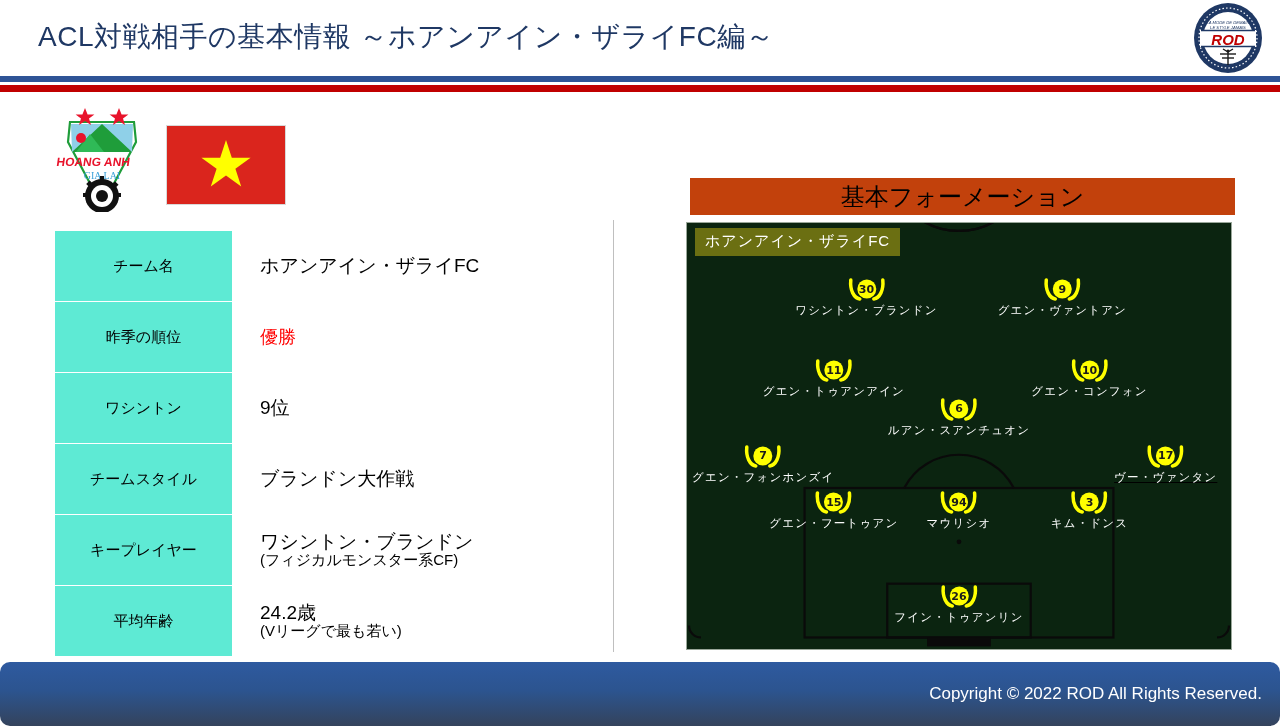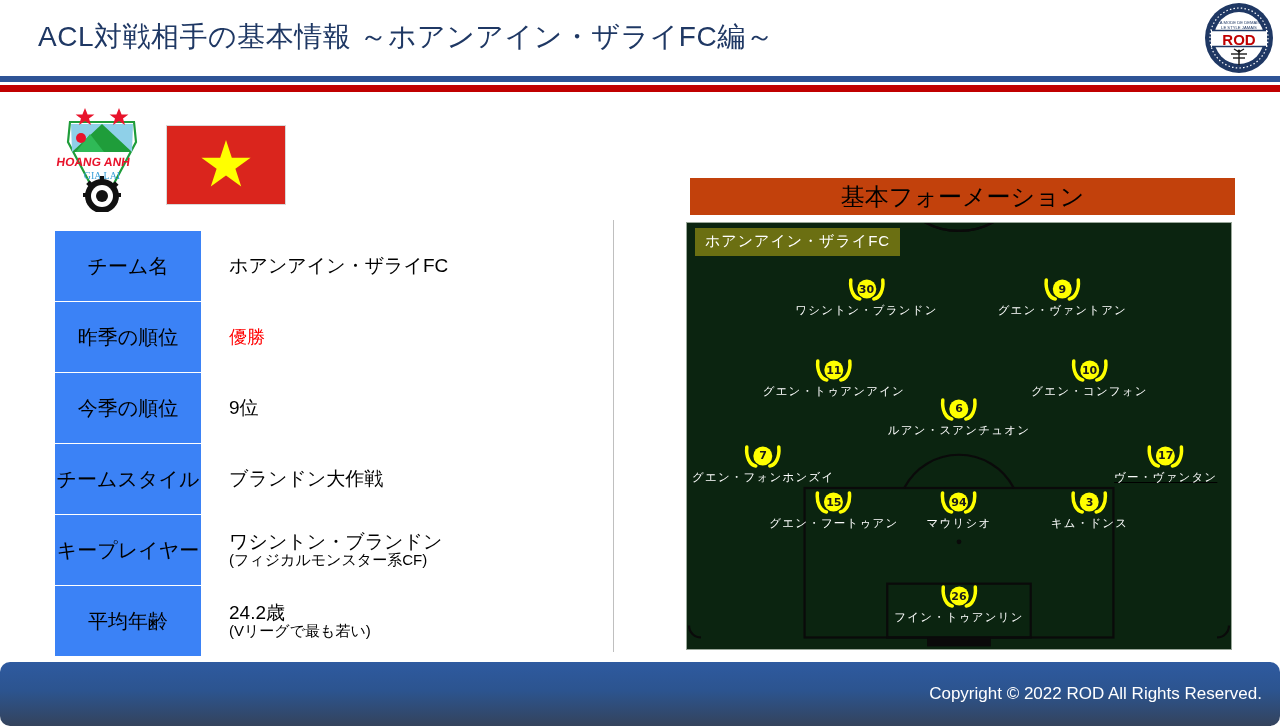--- a/index.html
+++ b/index.html
@@ -21,42 +21,42 @@
     position: absolute; left: 0; top: 76px; width: 1280px; height: 6px;
     background: #2e5496;
   }
   .rule-red {
     position: absolute; left: 0; top: 85px; width: 1280px; height: 7px;
     background: #c00000;
   }
 
   
   .rod-badge {
-    position: absolute; right: 3px; top: 1px; width: 76px; height: 74px;
+    position: absolute; right: 14px; top: 1px; width: 76px; height: 74px; font-style: italic;
   }
 
   
   .crest { position: absolute; left: 56px; top: 100px; width: 92px; height: 112px; }
   .flag {
     position: absolute; left: 166px; top: 125px; width: 120px; height: 80px;
     background: #da251d; border: 1px solid #d9d9d9;
   }
   .flag-star {
     position: absolute; left: 50%; top: 50%; transform: translate(-50%,-52%);
     width: 52px; height: 52px;
   }
 
   
   .info-table { position: absolute; left: 55px; top: 231px; width: 540px; }
   .info-row { display: flex; align-items: stretch; margin-bottom: 1px; }
   .info-label {
-    width: 146px; min-height: 70px;
-    background: #3b82f6;
+    width: 177px; min-height: 70px;
+    background: #5eead4;
     display: flex; align-items: center; justify-content: center;
-    font-size: 20px; color: #000;
+    font-size: 15px; color: #000;
   }
   .info-value {
     flex: 1; min-height: 70px; padding-left: 28px;
     display: flex; flex-direction: column; justify-content: center;
     font-size: 19px; color: #000; line-height: 1.12;
   }
   .info-value .sub { font-size: 15px; }
   .info-value.accent { color: #ff0000; font-size: 18px; }
 
   
@@ -180,21 +180,21 @@
     </div>
 
     <div class="info-row">
       <div class="info-label">昨季の順位</div>
       <div class="info-value accent">
         <span>優勝</span>
       </div>
     </div>
 
     <div class="info-row">
-      <div class="info-label">今季の順位</div>
+      <div class="info-label">ワシントン</div>
       <div class="info-value">
         <span>9位</span>
       </div>
     </div>
 
     <div class="info-row">
       <div class="info-label">チームスタイル</div>
       <div class="info-value">
         <span>ブランドン大作戦</span>
       </div>

